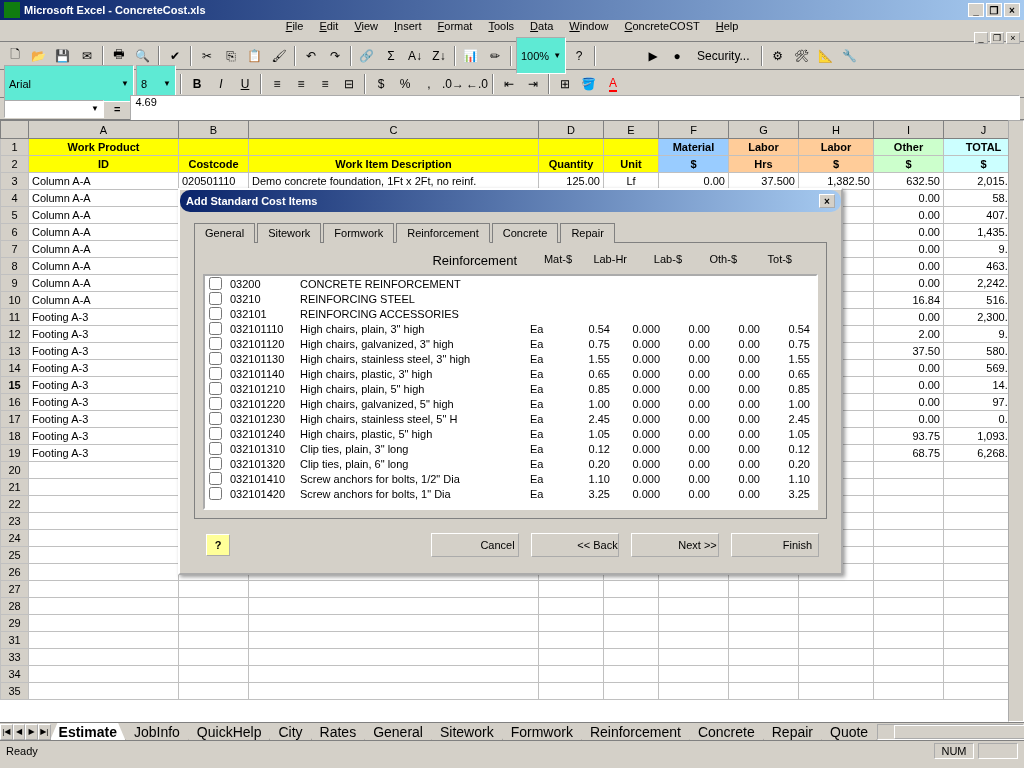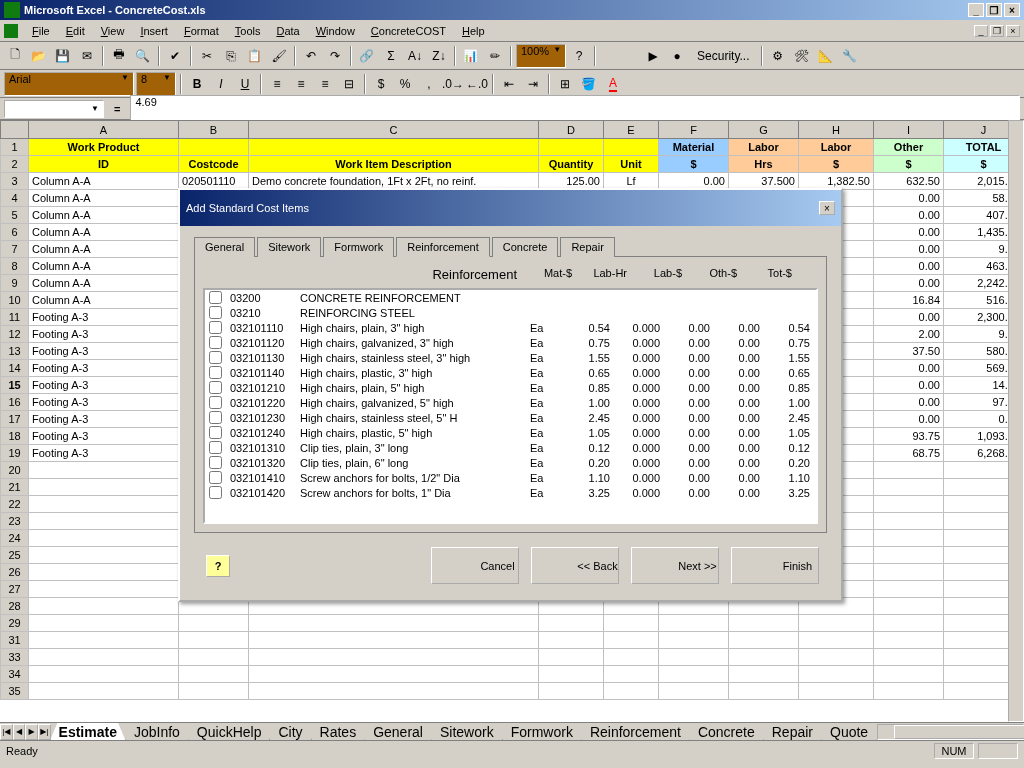--- a/index.html
+++ b/index.html
@@ -1,30 +1,30 @@
 <!DOCTYPE html>
 <html><head>
 <meta charset="utf-8">
 <style>
 * { box-sizing: border-box; margin: 0; padding: 0; }
 body { font-family: Tahoma, Arial, sans-serif; font-size: 11px; background: #d4d0c8; width: 1024px; height: 768px; overflow: hidden; position: relative; }
 .titlebar { background: linear-gradient(to right, #0a246a, #a6caf0); color: #fff; height: 20px; display: flex; align-items: center; padding: 0 4px; font-weight: bold; }
 .titlebar .excel-icon { width: 16px; height: 16px; background: #107c10; margin-right: 4px; display: inline-block; }
 .titlebar .wincontrols { margin-left: auto; display: flex; gap: 2px; }
 .titlebar .wincontrols span { width: 16px; height: 14px; background: #d4d0c8; border: 1px solid #fff; display: inline-flex; align-items: center; justify-content: center; color: #000; font-size: 10px; font-family: Arial; }
-.menubar { background: #d4d0c8; height: 22px; display: flex; align-items: center; padding: 0 4px; border-bottom: 1px solid #808080; }
+.menubar { background: #d4d0c8; height: 22px; display: flex; align-items: center; padding: 0 4px; border-bottom: 1px solid #808080; flex-direction: column; }
 .menubar .excel-icon-sm { width: 14px; height: 14px; background: #107c10; margin-right: 6px; }
 .menubar .menu-item { padding: 2px 8px; cursor: default; }
 .menubar .menu-item u { text-decoration: underline; }
 .menubar .doc-controls { margin-left: auto; display: flex; gap: 2px; }
 .menubar .doc-controls span { width: 14px; height: 12px; background: #d4d0c8; border: 1px outset #fff; font-size: 9px; display: inline-flex; align-items: center; justify-content: center; }
 .toolbar { background: #d4d0c8; height: 28px; display: flex; align-items: center; padding: 2px 4px; border-bottom: 1px solid #808080; gap: 2px; }
 .tb-btn { width: 22px; height: 22px; border: 1px solid transparent; display: inline-flex; align-items: center; justify-content: center; font-size: 12px; }
 .tb-sep { width: 2px; height: 20px; border-left: 1px solid #808080; border-right: 1px solid #fff; margin: 0 2px; }
-.tb-combo { height: 24px; border: 1px inset #fff; background: #a16207; padding: 0 4px; display: inline-flex; }
+.tb-combo { height: 37px; border: 1px inset #fff; background: #5eead4; padding: 0 4px; display: inline-flex; align-items: center; }
 .tb-combo .arrow { margin-left: 4px; font-size: 8px; }
 .formula-bar { background: #d4d0c8; height: 22px; display: flex; align-items: center; padding: 2px 4px; border-bottom: 1px solid #808080; gap: 4px; }
 .formula-bar .namebox { width: 100px; height: 18px; background: #fff; border: 1px inset #fff; padding: 0 4px; display: flex; align-items: center; }
 .formula-bar .namebox .arrow { margin-left: auto; font-size: 8px; }
 .formula-bar .fx { padding: 0 6px; font-weight: bold; }
 .formula-bar .formula-input { flex: 1; height: 28px; background: #fff; border: 1px inset #fff; padding: 0 4px; }
 .grid-area { position: relative; background: #fff; height: 620px; overflow: hidden; }
 table.sheet { border-collapse: collapse; width: 100%; table-layout: fixed; }
 table.sheet th { background: #d4d0c8; border: 1px solid #808080; font-weight: normal; height: 18px; font-size: 11px; }
 table.sheet td { border: 1px solid #c0c0c0; height: 17px; padding: 0 3px; font-size: 11px; white-space: nowrap; overflow: hidden; }
@@ -43,40 +43,40 @@
 .sheet-tabs .tab.inactive { background: #d4d0c8; }
 .sheet-tabs .hscroll { margin-left: auto; width: 220px; height: 16px; background: #d4d0c8; border: 1px inset #fff; position: relative; }
 .sheet-tabs .hscroll .thumb { position: absolute; left: 16px; width: 180px; height: 100%; background: #d4d0c8; border: 1px outset #fff; }
 .vscroll { position: absolute; right: 0; top: 0; bottom: 18px; width: 16px; background: #d4d0c8; border: 1px inset #fff; }
 .statusbar { background: #d4d0c8; height: 20px; display: flex; align-items: center; padding: 0 6px; border-top: 1px solid #808080; }
 .statusbar .cell { border: 1px inset #fff; padding: 1px 6px; margin-left: 4px; min-width: 40px; text-align: center; }
 .statusbar .spacer { flex: 1; }
 
 
 .dialog { position: absolute; left: 178px; top: 188px; width: 665px; background: #d4d0c8; border: 2px outset #fff; box-shadow: 2px 2px 4px rgba(0,0,0,0.4); }
-.dialog .dlg-title { background: linear-gradient(to right, #0a246a, #a6caf0); color: #fff; font-weight: normal; padding: 11px 6px; display: flex; align-items: center; }
+.dialog .dlg-title { background: linear-gradient(to right, #0a246a, #a6caf0); color: #fff; font-weight: bold; padding: 4px 6px; display: flex; align-items: center; border-radius: 10px; }
 .dialog .dlg-title .close { margin-left: auto; width: 16px; height: 14px; background: #d4d0c8; border: 1px outset #fff; color: #000; display: inline-flex; align-items: center; justify-content: center; font-size: 10px; }
 .dialog .dlg-body { padding: 10px 14px; }
 .tabstrip { display: flex; border-bottom: 1px solid #808080; margin-bottom: 0; }
 .tabstrip .dtab { background: #d4d0c8; border: 1px solid #808080; border-bottom: none; padding: 3px 10px; margin-right: 2px; position: relative; top: 1px; }
 .tabstrip .dtab.active { background: #d4d0c8; border-bottom: 1px solid #d4d0c8; z-index: 2; }
 .panel { border: 1px solid #808080; border-top: none; padding: 8px; background: #d4d0c8; }
 .panel-hdr { display: flex; font-weight: bold; padding: 2px 4px; }
 .panel-hdr .title { width: 310px; font-size: 13px; }
 .panel-hdr span { width: 55px; text-align: right; font-weight: normal; font-size: 11px; }
 .listbox { background: #fff; border: 2px inset #fff; height: 236px; overflow-y: scroll; margin-top: 4px; }
 .list-row { display: flex; align-items: center; padding: 1px 4px; font-size: 11px; }
 .list-row input[type=checkbox] { margin-right: 8px; }
 .list-row .code { width: 70px; }
 .list-row .desc { width: 230px; }
 .list-row .unit { width: 30px; }
 .list-row .v { width: 50px; text-align: right; }
 .dlg-buttons { display: flex; justify-content: flex-end; gap: 12px; padding: 14px 8px 6px; align-items: center; }
 .dlg-buttons .help { width: 24px; height: 22px; border: 1px outset #fff; background: #ffff99; display: inline-flex; align-items: center; justify-content: center; font-weight: bold; margin-right: auto; margin-left: 4px; }
-.dlg-buttons button { width: 88px; height: 37px; background: #d4d0c8; border: 1px outset #fff; font-family: inherit; font-size: 11px; padding-left: 45px; }
+.dlg-buttons button { width: 88px; height: 24px; background: #d4d0c8; border: 1px outset #fff; font-family: inherit; font-size: 11px; padding-left: 45px; }
 </style>
 </head>
 <body>
 
 <div class="titlebar">
   <span class="excel-icon"></span>
   <span>Microsoft Excel - ConcreteCost.xls</span>
   <div class="wincontrols">
     <span>_</span>
     <span>❐</span>
@@ -699,20 +699,25 @@
             <span class="code">03200</span>
             <span class="desc">CONCRETE REINFORCEMENT</span>
           </div>
           <div class="list-row">
             <input type="checkbox" style="">
             <span class="code">03210</span>
             <span class="desc">REINFORCING STEEL</span>
           </div>
           <div class="list-row">
             <input type="checkbox" style="">
+            <span class="code">032101</span>
+            <span class="desc">REINFORCING ACCESSORIES</span>
+          </div>
+          <div class="list-row">
+            <input type="checkbox" style="">
             <span class="code">032101110</span>
             <span class="desc">High chairs, plain, 3" high</span>
             <span class="unit">Ea</span>
             <span class="v">0.54</span>
             <span class="v">0.000</span>
             <span class="v">0.00</span>
             <span class="v">0.00</span>
             <span class="v">0.54</span>
           </div>
           <div class="list-row">

